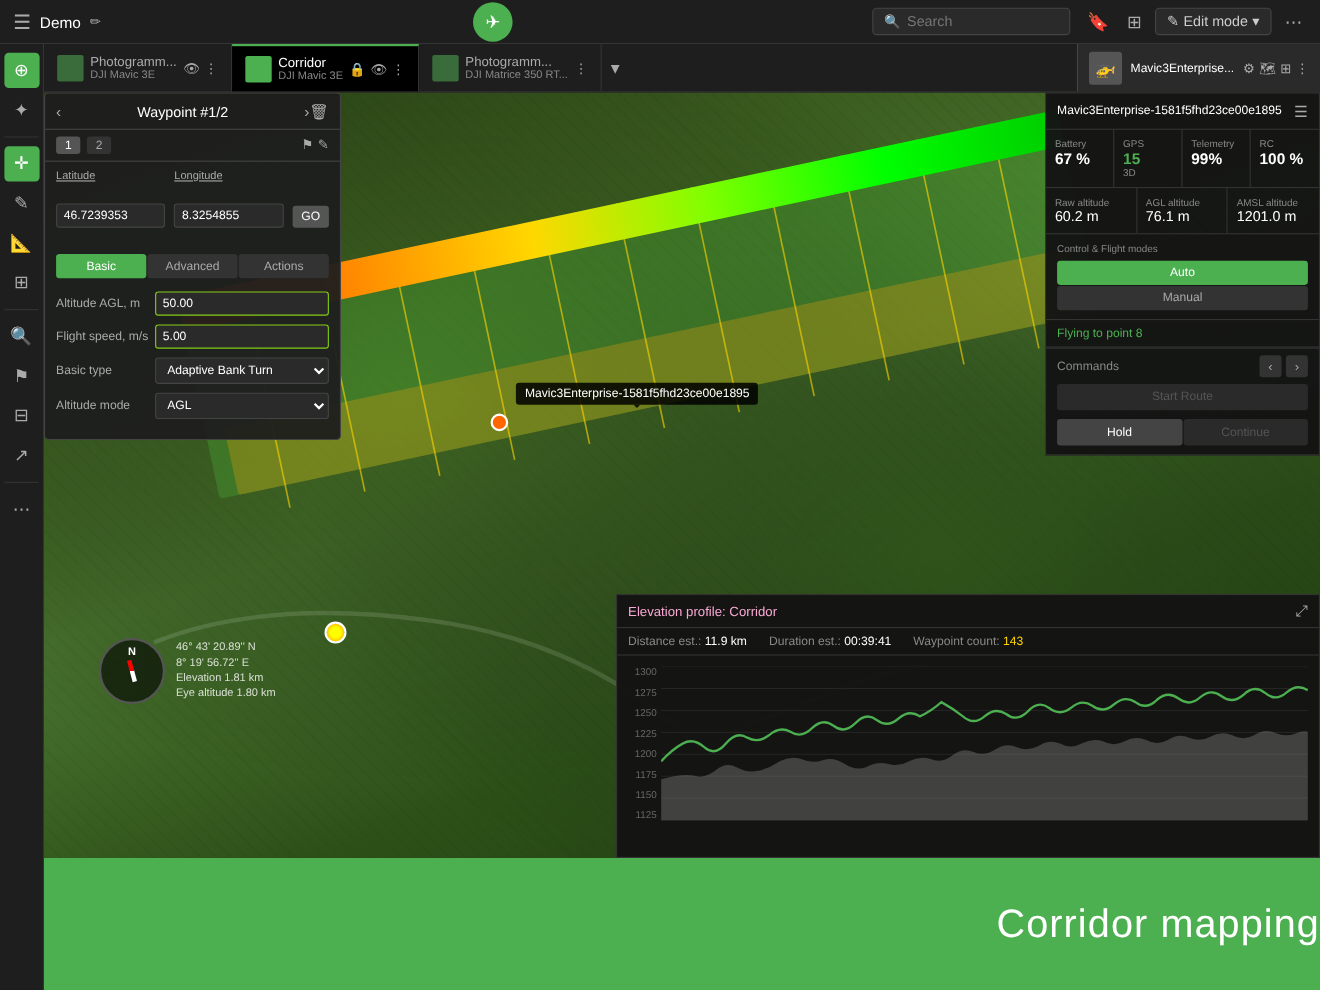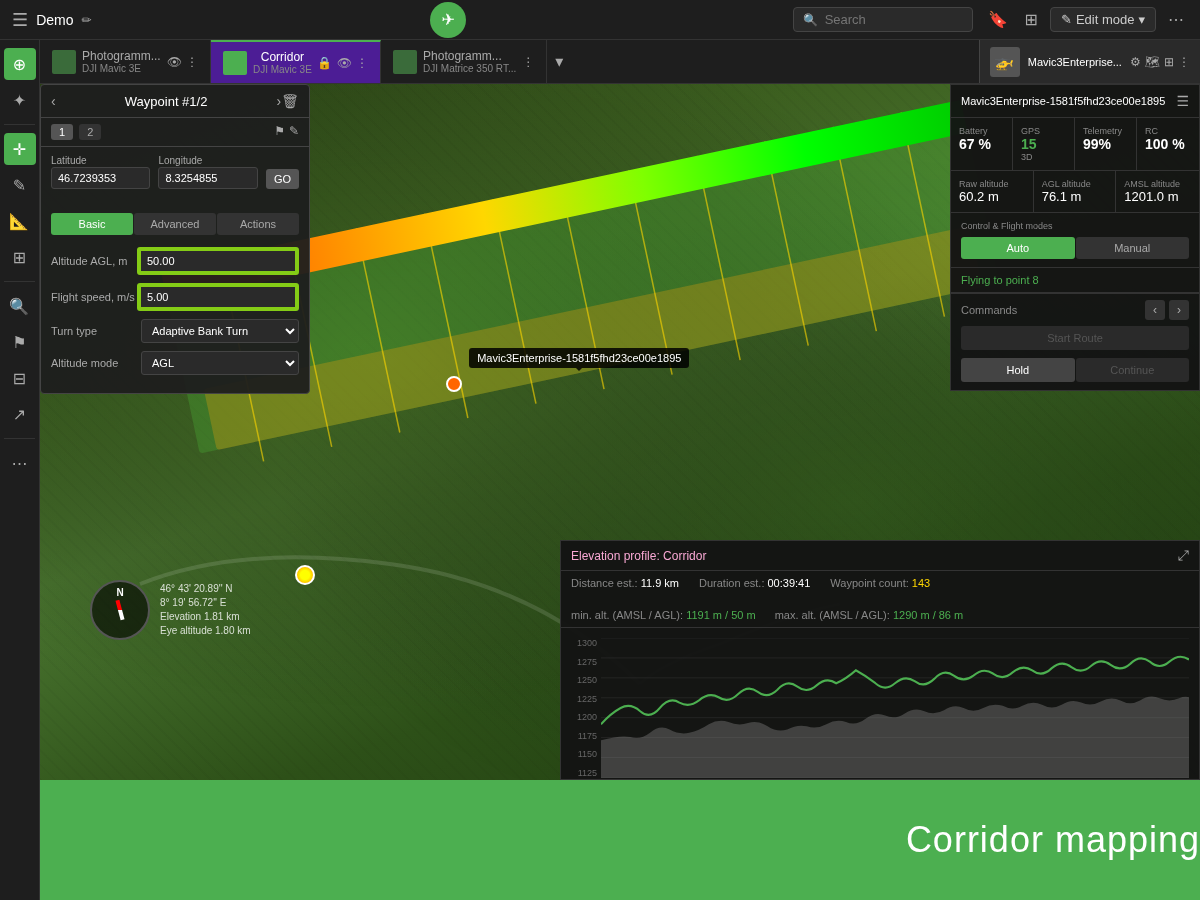--- a/index.html
+++ b/index.html
@@ -26,21 +26,21 @@
     
     .tabs-row {
       position: absolute; top: 40px; left: 40px; right: 0; height: 44px;
       background: #1e1e1e; display: flex; align-items: center; z-index: 99;
       border-bottom: 1px solid #333;
     }
     .tab-item {
       display: flex; align-items: center; gap: 6px; padding: 0 12px; height: 100%;
       border-right: 1px solid #333; cursor: pointer; color: #aaa; font-size: 12px; min-width: 140px;
     }
-    .tab-item.active { background: #4c1d95; color: #fff; text-align: center; }
+    .tab-item.active { background: #000000; color: #fff; }
     .tab-thumb { width: 24px; height: 24px; background: #444; border-radius: 2px; }
     .tab-name { font-weight: 500; }
     .tab-sub { font-size: 10px; color: #888; }
     .tab-actions { display: flex; gap: 4px; margin-left: auto; }
     .tabs-expand { padding: 0 8px; color: #aaa; cursor: pointer; }
     .drone-tab { position: absolute; right: 0; top: 0; background: #2a2a2a; border-left: 1px solid #444; height: 100%; display: flex; align-items: center; padding: 0 10px; gap: 8px; min-width: 200px; }
     .drone-thumb { width: 30px; height: 30px; background: #555; border-radius: 3px; display: flex; align-items: center; justify-content: center; }
     .drone-tab-info { flex: 1; }
     .drone-tab-name { color: #fff; font-size: 11px; }
     .drone-tab-actions { display: flex; gap: 4px; }
@@ -98,31 +98,31 @@
     }
     .wp-nav-btn { background: none; border: none; color: #aaa; cursor: pointer; font-size: 14px; }
     .wp-title { flex: 1; text-align: center; color: #fff; font-size: 13px; font-weight: 500; }
     .wp-delete { background: none; border: none; color: #aaa; cursor: pointer; font-size: 14px; }
     .wp-num-tabs { display: flex; padding: 6px 10px; gap: 6px; border-bottom: 1px solid #444; }
     .wp-num-tab { background: #333; color: #aaa; font-size: 11px; padding: 2px 8px; border-radius: 3px; cursor: pointer; }
     .wp-num-tab.active { background: #555; color: #fff; }
     .wp-fields { padding: 8px 10px; }
     .wp-field-row { display: flex; gap: 8px; margin-bottom: 8px; }
     .wp-field { flex: 1; }
-    .wp-field label { display: block; color: #aaa; font-size: 10px; margin-bottom: 1px; }
+    .wp-field label { display: block; color: #aaa; font-size: 10px; margin-bottom: 19px; text-decoration: underline; }
     .wp-field input { width: 100%; background: #2a2a2a; border: 1px solid #444; border-radius: 3px; color: #fff; font-size: 11px; padding: 4px 6px; }
     .wp-field-go { background: #555; border: none; border-radius: 3px; color: #fff; padding: 4px 8px; font-size: 11px; cursor: pointer; align-self: flex-end; }
     .wp-section-tabs { display: flex; gap: 1px; margin: 8px 10px; }
     .wp-section-tab { flex: 1; padding: 5px; text-align: center; font-size: 11px; cursor: pointer; border-radius: 3px; }
     .wp-section-tab.active { background: #4CAF50; color: white; }
     .wp-section-tab:not(.active) { background: #333; color: #aaa; }
     .wp-options { padding: 4px 10px 10px; }
     .wp-option-row { display: flex; align-items: center; margin-bottom: 8px; }
     .wp-option-label { color: #aaa; font-size: 11px; width: 90px; }
-    .wp-option-input { flex: 1; background: #2a2a2a; border: 4px solid #84cc16; border-radius: 3px; color: #fff; font-size: 11px; padding: 4px 6px; }
+    .wp-option-input { flex: 1; background: #2a2a2a; border: 1px solid #84cc16; border-radius: 3px; color: #fff; font-size: 11px; padding: 4px 6px; }
     .wp-option-select { flex: 1; background: #2a2a2a; border: 1px solid #444; border-radius: 3px; color: #fff; font-size: 11px; padding: 4px 6px; }
 
     
     .drone-panel {
       position: absolute; top: 84px; right: 0; width: 250px;
       background: rgba(20,20,20,0.97); border: 1px solid #333; z-index: 50;
     }
     .dp-header {
       display: flex; align-items: center; justify-content: space-between;
       padding: 8px 10px; border-bottom: 1px solid #333;
@@ -142,21 +142,21 @@
     .dp-alt-label { color: #888; font-size: 9px; }
     .dp-alt-val { color: #fff; font-size: 13px; font-weight: normal; }
     .dp-speed-row { display: grid; grid-template-columns: 1fr 1fr; border-bottom: 1px solid #333; }
     .dp-speed { padding: 8px; border-right: 1px solid #333; }
     .dp-speed:last-child { border-right: none; }
     .dp-speed-label { color: #888; font-size: 9px; }
     .dp-speed-val { color: #fff; font-size: 13px; font-weight: bold; display: flex; align-items: center; gap: 4px; }
     .dp-speed-val .arrow { color: #4CAF50; font-size: 10px; }
     .dp-modes { padding: 8px 10px; border-bottom: 1px solid #333; }
     .dp-modes-label { color: #888; font-size: 9px; margin-bottom: 6px; }
-    .dp-modes-btns { display: flex; gap: 1px; }
+    .dp-modes-btns { display: flex; gap: 1px; flex-direction: column; }
     .dp-mode-btn { flex: 1; padding: 5px; text-align: center; font-size: 11px; cursor: pointer; border-radius: 3px; border: none; }
     .dp-mode-btn.active { background: #4CAF50; color: white; }
     .dp-mode-btn:not(.active) { background: #333; color: #aaa; }
     .dp-flying { padding: 6px 10px; border-bottom: 1px solid #333; color: #aaa; font-size: 11px; }
     .dp-flying span { color: #4CAF50; }
     .dp-upload { padding: 8px 10px; }
     .dp-upload-btn {
       width: 100%; background: #4CAF50; border: none; border-radius: 4px;
       color: white; font-size: 13px; font-weight: 500; padding: 10px;
       cursor: pointer;
@@ -432,21 +432,21 @@
   <div class="wp-options">
     <div class="wp-option-row">
       <span class="wp-option-label">Altitude AGL, m</span>
       <input class="wp-option-input" type="text" value="50.00" style="">
     </div>
     <div class="wp-option-row">
       <span class="wp-option-label">Flight speed, m/s</span>
       <input class="wp-option-input" type="text" value="5.00" style="">
     </div>
     <div class="wp-option-row">
-      <span class="wp-option-label">Turn type</span>
+      <span class="wp-option-label">Basic type</span>
       <select class="wp-option-select">
         <option>Adaptive Bank Turn</option>
       </select>
     </div>
     <div class="wp-option-row">
       <span class="wp-option-label">Altitude mode</span>
       <select class="wp-option-select">
         <option>AGL</option>
       </select>
     </div>
@@ -527,26 +527,20 @@
       <span class="label">Distance est.:</span>
       <span class="highlight">11.9 km</span>
     </div>
     <div class="ep-stat">
       <span class="label">Duration est.:</span>
       <span class="highlight">00:39:41</span>
     </div>
     <div class="ep-stat">
       <span class="label">Waypoint count:</span>
       <span class="yellow">143</span>
-    </div>
-    <div class="ep-stat" style="width:100%;">
-      <span class="label">min. alt. (AMSL / AGL):</span>
-      <span class="green">1191 m / 50 m</span>
-      <span class="label" style="margin-left:16px;">max. alt. (AMSL / AGL):</span>
-      <span class="green">1290 m / 86 m</span>
     </div>
   </div>
   <div class="ep-chart">
 
     <div class="ep-y-labels">
       <span class="ep-y-label">1300</span>
       <span class="ep-y-label">1275</span>
       <span class="ep-y-label">1250</span>
       <span class="ep-y-label">1225</span>
       <span class="ep-y-label">1200</span>

